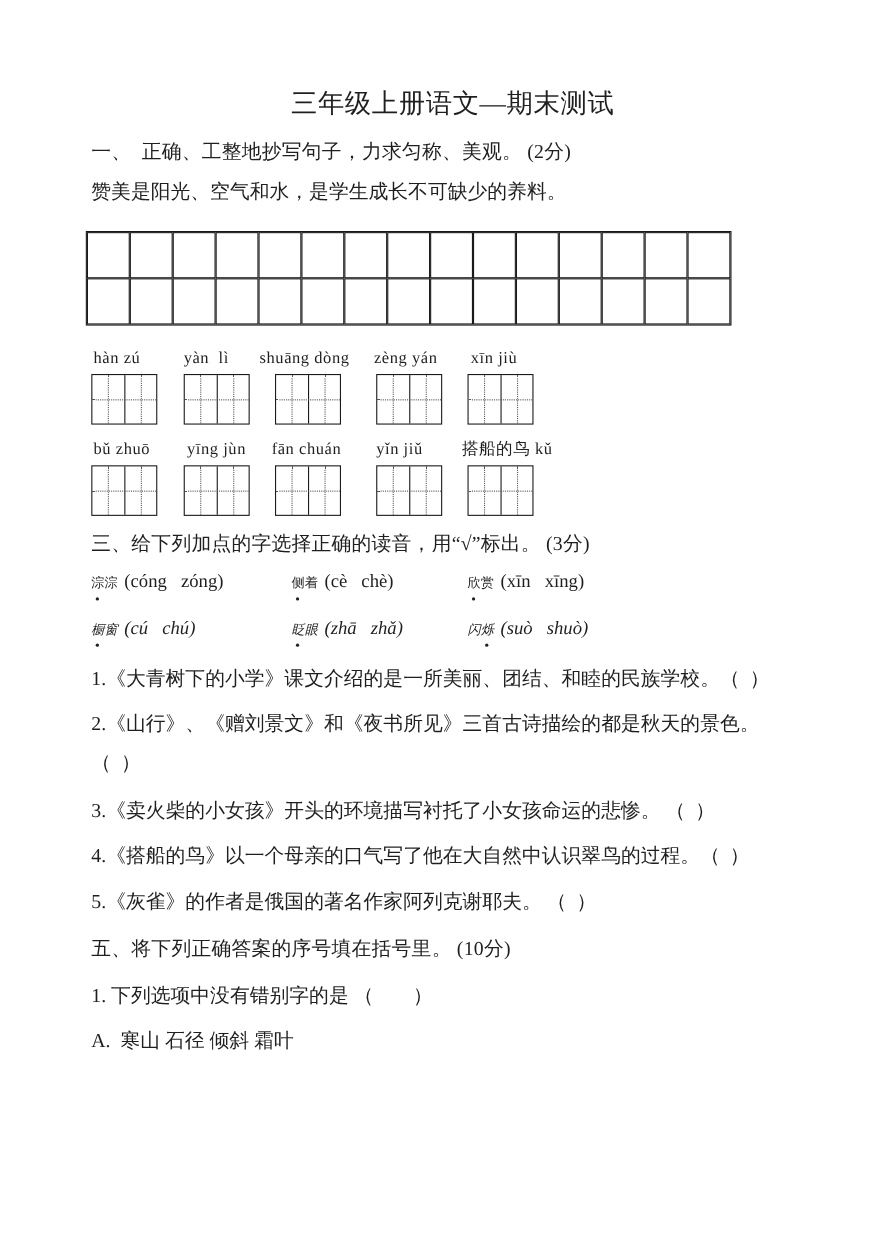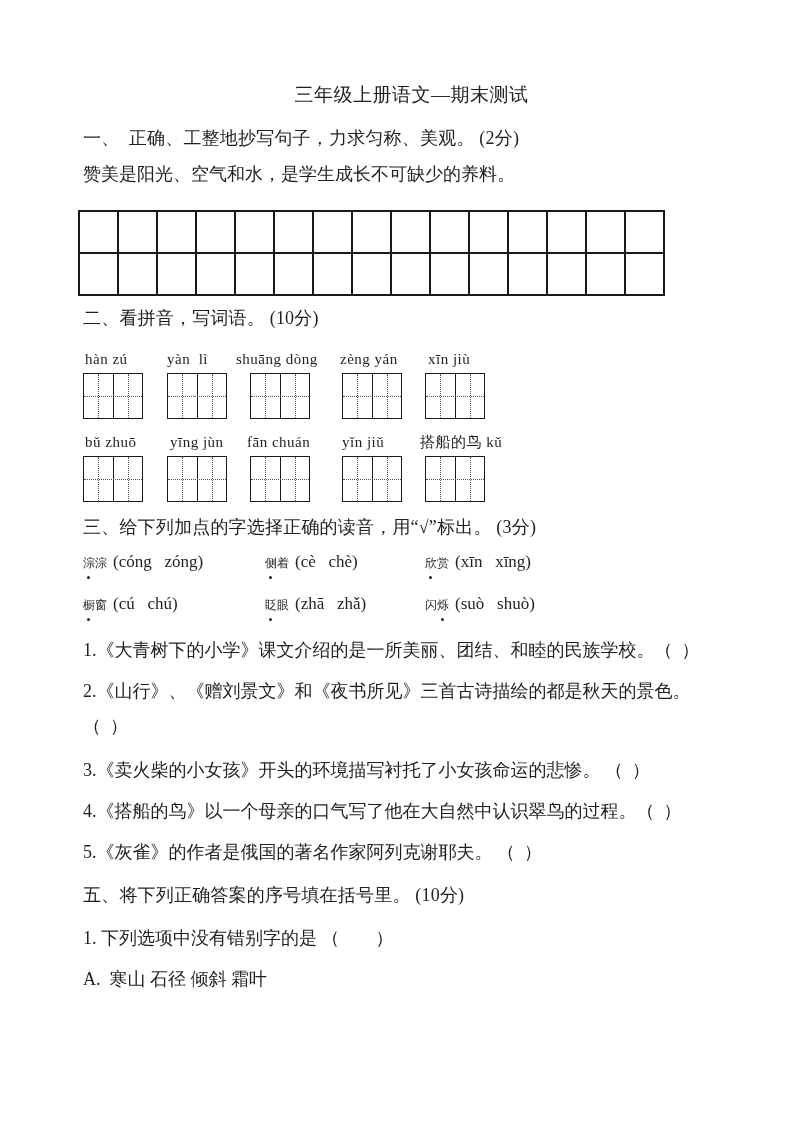--- a/index.html
+++ b/index.html
@@ -8,21 +8,21 @@
     width:793px;height:1122px;
     background:#ffffff;
     color:#1f1f1f;
     font-family:"Liberation Serif","DejaVu Serif",serif;
     padding:84px 53px 0 83px;
     box-sizing:border-box;
     overflow:hidden;
   }
   .title{
     text-align:center;
-    font-size:19px;
+    font-size:24px;
     line-height:22px;
     letter-spacing:.5px;
     white-space:pre;
   }
   .line{
     font-size:18px;
     line-height:22px;
     white-space:pre;
   }
   .heading{letter-spacing:.2px;}
@@ -71,21 +71,21 @@
   .zi{font-size:12px;line-height:24px;}
   .dotted{position:relative;display:inline-block;}
   .dotted::after{
     content:"";position:absolute;left:50%;bottom:-4px;
     width:3px;height:3px;margin-left:-2px;
     background:#222;border-radius:50%;
   }
   .opts{font-size:17px;white-space:pre;margin-left:6px;}
   
   .mt11{margin-top:11px;} .mt13{margin-top:13px;} .mt14{margin-top:14px;}
-  .mt16{margin-top:16px;} .mt19{margin-top:19px;} .mt20{margin-top:20px;}
+  .mt16{margin-top:16px;font-style:italic;} .mt19{margin-top:19px;} .mt20{margin-top:20px;}
   .mt21{margin-top:21px;} .mt22{margin-top:22px;} .mt25{margin-top:25px;}
   .mt3{margin-top:3px;}
 </style>
 </head>
 <body>
 
 <div class="page">
 
   <div class="title">三年级上册语文—期末测试</div>
 
@@ -117,21 +117,20 @@
       <div class="ccell"></div>
       <div class="ccell"></div>
       <div class="ccell"></div>
       <div class="ccell"></div>
       <div class="ccell"></div>
       <div class="ccell"></div>
       <div class="ccell"></div>
       <div class="ccell"></div>
     </div>
 
-  <div class="line heading mt11">二、看拼音，写词语。 (10分)</div>
 
   <div class="pinyin-row mt19">
     <span class="py" style="left:2px">hàn zú</span>
     <span class="py" style="left:84px">yàn  lì</span>
     <span class="py" style="left:153px">shuāng dòng</span>
     <span class="py" style="left:257px">zèng yán</span>
     <span class="py" style="left:345px">xīn jiù</span>
   </div>
   <div class="box-row mt3" id="boxRow1">
       <div class="pbox">

